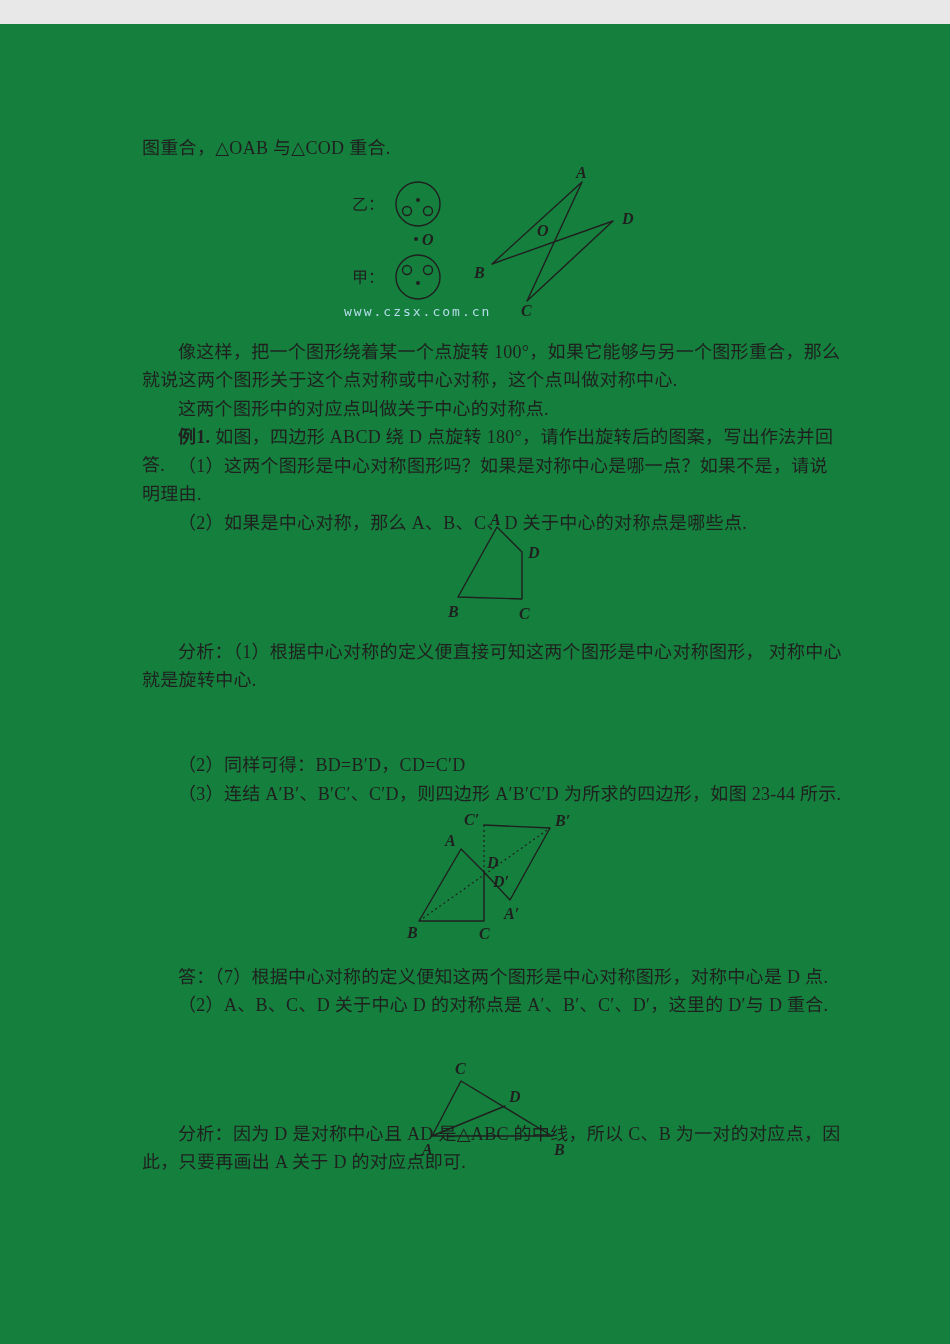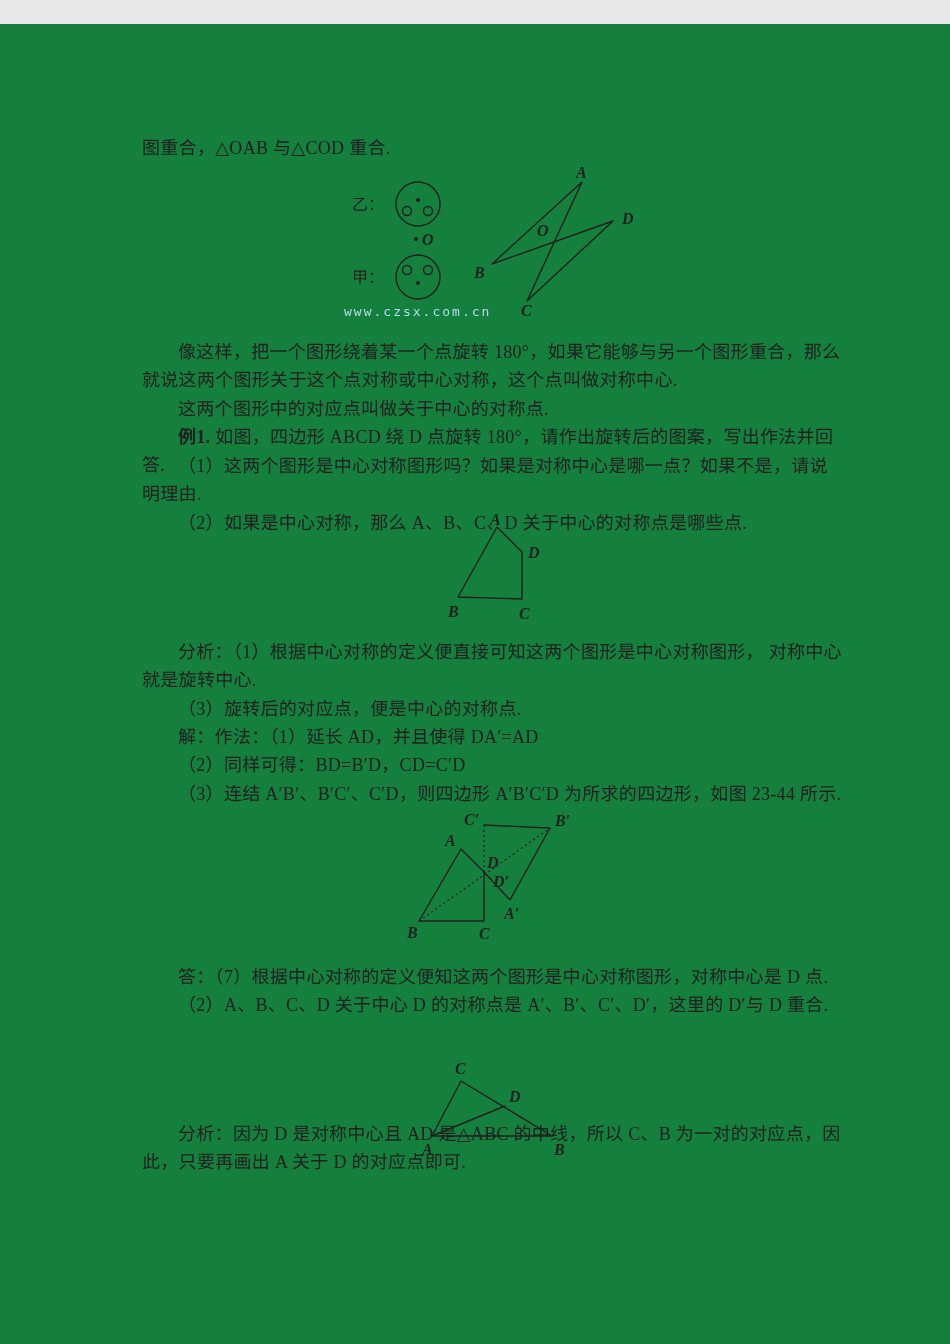--- a/index.html
+++ b/index.html
@@ -40,28 +40,26 @@
     font-family:"DejaVu Sans Mono","Liberation Mono",monospace;
     font-size:13px;letter-spacing:2px;
   }
 </style>
 </head>
 <body>
 
 <div class="page">
 
   <p class="para noind" style="top:110px"><span>图重合，△OAB 与△COD 重合.</span></p>
-  <p class="para" style="top:314px"><span>像这样，把一个图形绕着某一个点旋转 180°，如果它能够与另一个图形重合，那么就说这两个图形关于这个点对称或中心对称，这个点叫做对称中心.</span></p>
+  <p class="para" style="top:314px"><span>像这样，把一个图形绕着某一个点旋转 100°，如果它能够与另一个图形重合，那么就说这两个图形关于这个点对称或中心对称，这个点叫做对称中心.</span></p>
   <p class="para" style="top:371px"><span>这两个图形中的对应点叫做关于中心的对称点.</span></p>
   <p class="para" style="top:399px"><b class="pfx">例1.</b><span> 如图，四边形 ABCD 绕 D 点旋转 180°，请作出旋转后的图案，写出作法并回答.</span></p>
   <p class="para" style="top:428px"><span>（1）这两个图形是中心对称图形吗？如果是对称中心是哪一点？如果不是，请说明理由.</span></p>
   <p class="para" style="top:485px"><span>（2）如果是中心对称，那么 A、B、C、D 关于中心的对称点是哪些点.</span></p>
   <p class="para" style="top:614px"><span>分析：（1）根据中心对称的定义便直接可知这两个图形是中心对称图形， 对称中心就是旋转中心.</span></p>
-  <p class="para" style="top:671px"><span>（3）旋转后的对应点，便是中心的对称点.</span></p>
-  <p class="para" style="top:699px"><span>解：作法：（1）延长 AD，并且使得 DA′=AD</span></p>
   <p class="para" style="top:727px"><span>（2）同样可得：BD=B′D，CD=C′D</span></p>
   <p class="para" style="top:756px"><span>（3）连结 A′B′、B′C′、C′D，则四边形 A′B′C′D 为所求的四边形，如图 23-44 所示.</span></p>
   <p class="para" style="top:939px"><span>答：（7）根据中心对称的定义便知这两个图形是中心对称图形，对称中心是 D 点.</span></p>
   <p class="para" style="top:967px"><span>（2）A、B、C、D 关于中心 D 的对称点是 A′、B′、C′、D′，这里的 D′与 D 重合.</span></p>
   <p class="para" style="top:1096px"><span>分析：因为 D 是对称中心且 AD 是△ABC 的中线，所以 C、B 为一对的对应点，因此，只要再画出 A 关于 D 的对应点即可.</span></p>
 
   <svg class="fig" style="left:340px;top:140px" width="330" height="170" viewBox="0 0 330 170">
     <g>
       <text class="cjk" x="12" y="46">乙：</text>
       <circle class="ln" cx="78" cy="40" r="22"></circle>

